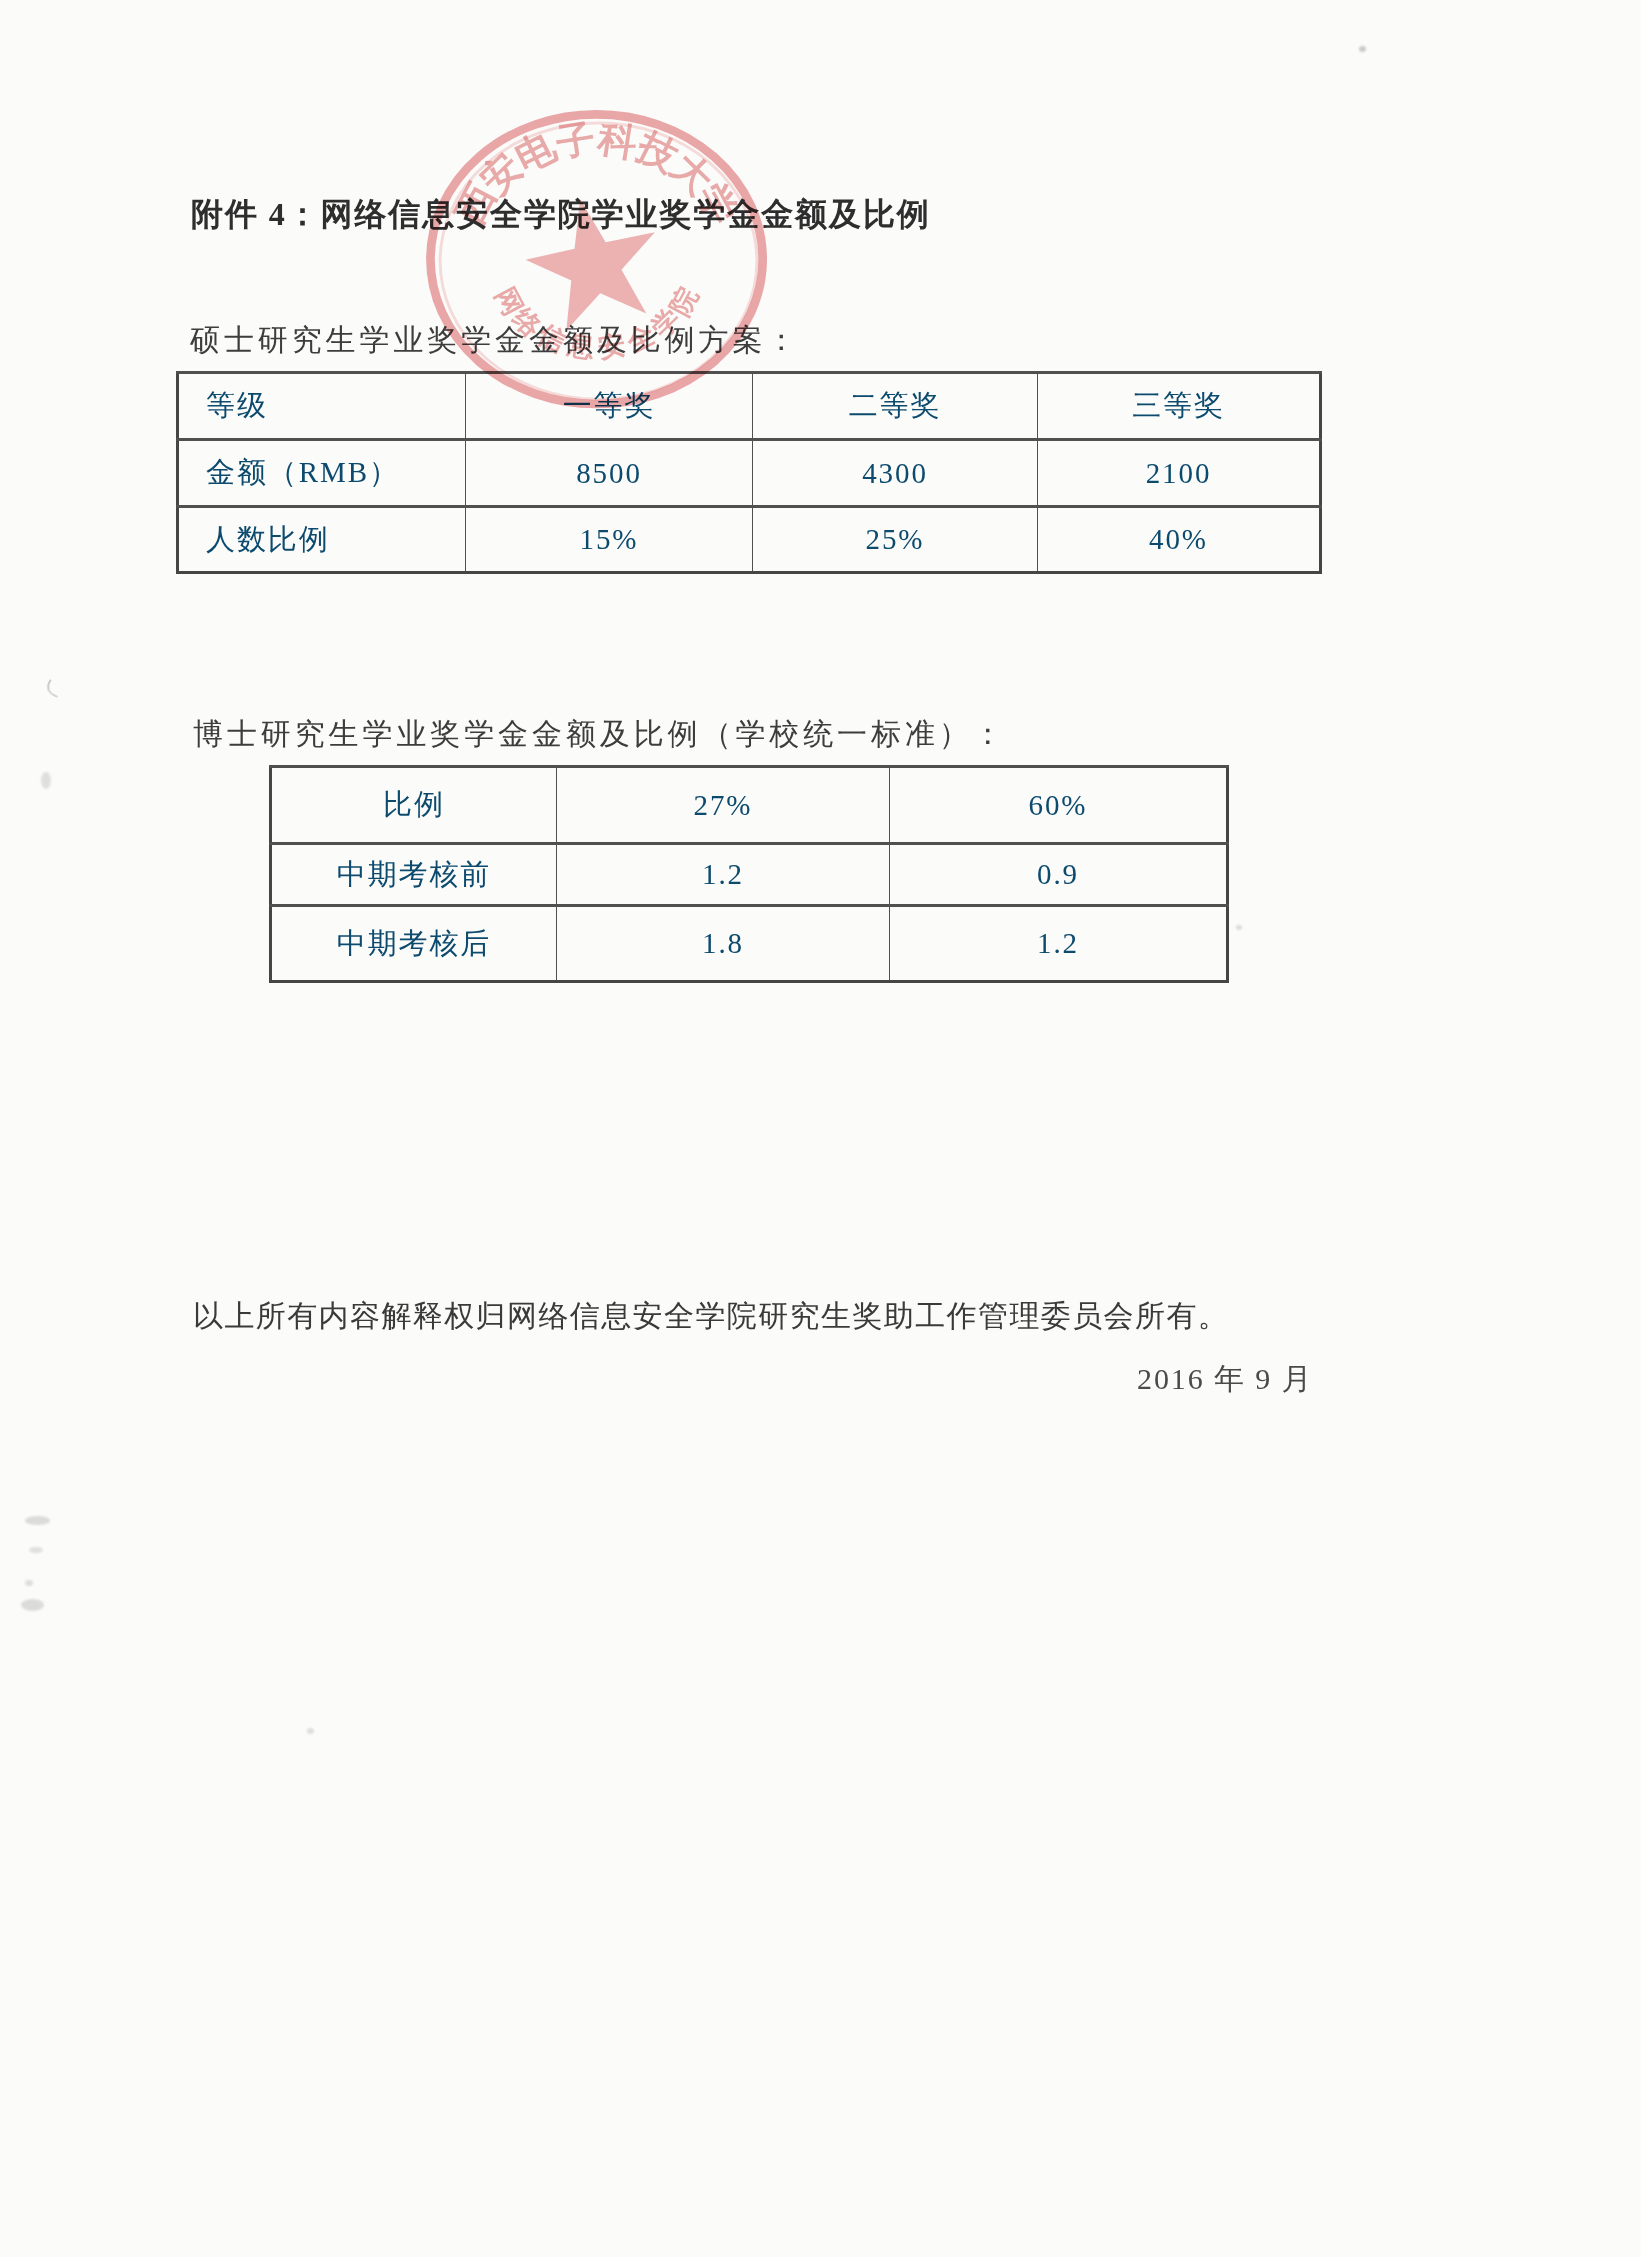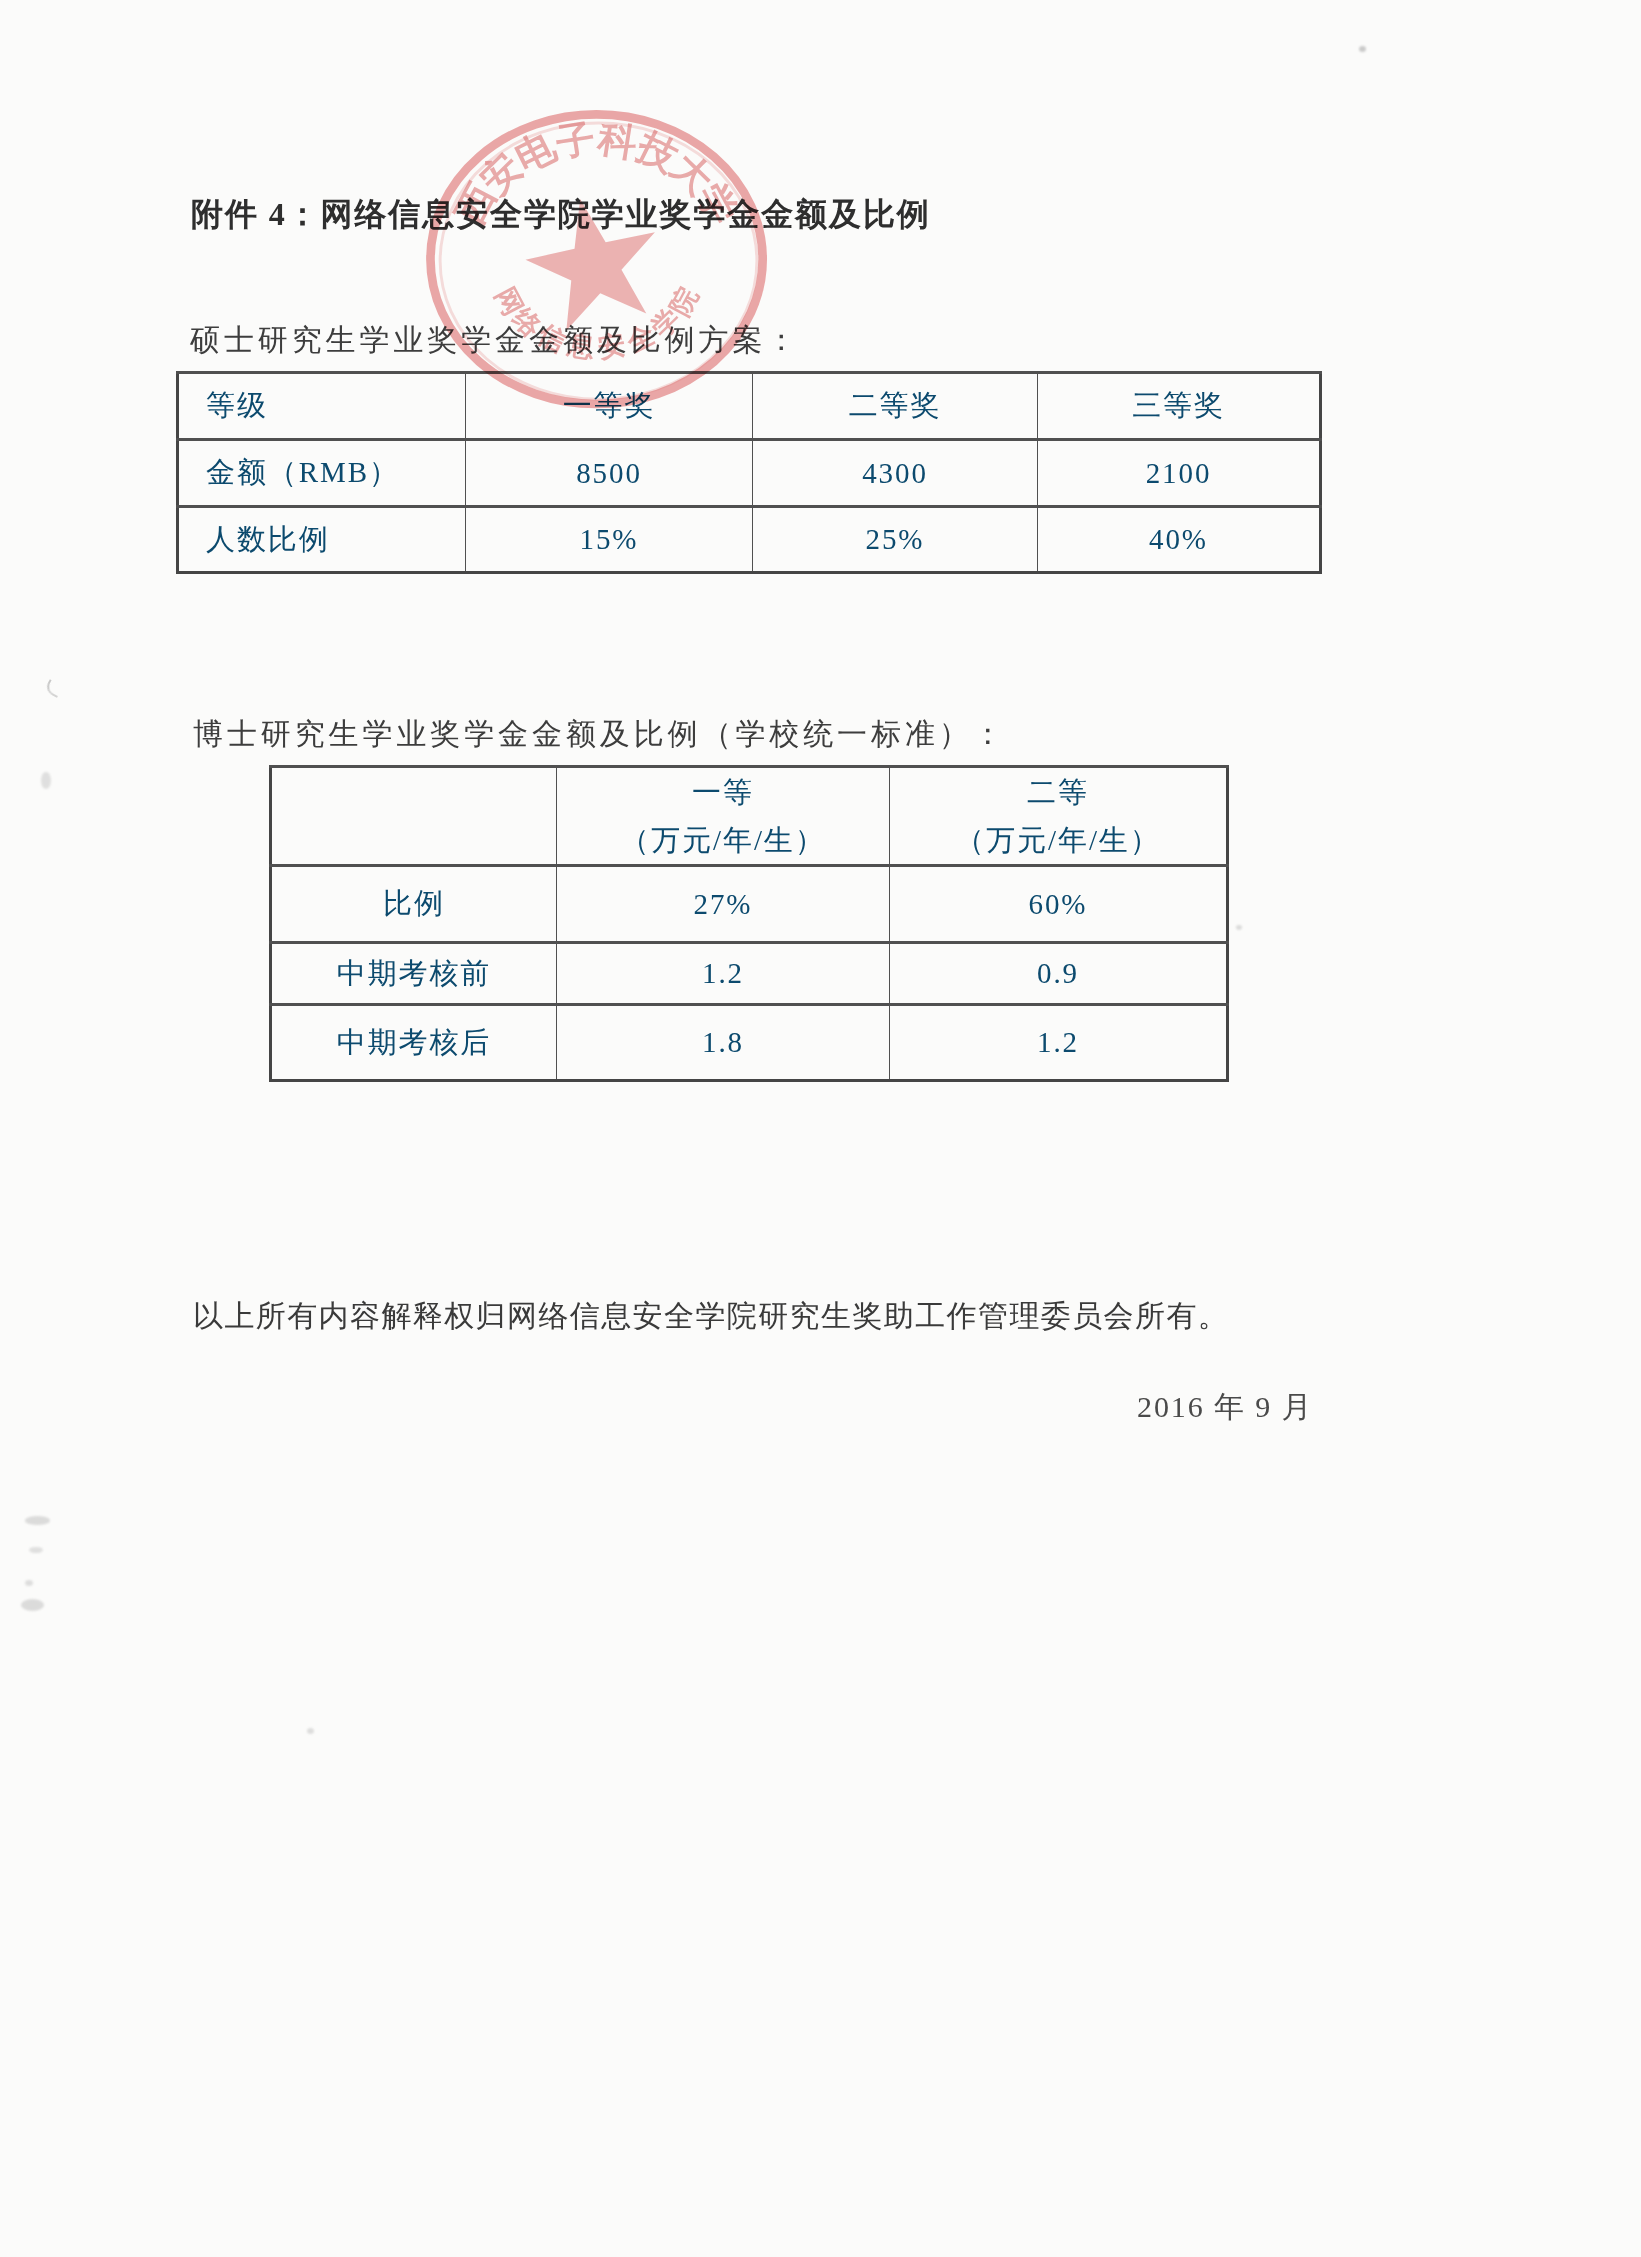--- a/index.html
+++ b/index.html
@@ -23,21 +23,21 @@
     font-size:30px;color:#3d3d3d;letter-spacing:3.9px;white-space:nowrap;
   }
   #heading-master{left:190px;top:320px;}
   #heading-doctoral{left:193px;top:714px;}
   .footer-note{
     left:193px;top:1296px;
     font-size:30px;letter-spacing:1.4px;color:#3a3a3a;white-space:nowrap;text-align:center;
   }
   .footer-date{
     left:1137px;top:1359px;
-    font-size:30px;letter-spacing:1.9px;color:#4a4a4a;white-space:nowrap;margin-top:28px;
+    font-size:30px;letter-spacing:1.9px;color:#4a4a4a;white-space:nowrap;
   }
 
   
   table{border-collapse:collapse;table-layout:fixed;background:transparent;}
   table.doc-table{border:3.9px solid #454545;}
   .doc-table td{
     border:1.9px solid #505050;
     border-top-width:3.9px;
     font-size:29px;color:#0c4a6e;
     text-align:center;vertical-align:middle;
@@ -111,31 +111,20 @@
 
 <div class="abs sec-heading" id="heading-doctoral">博士研究生学业奖学金金额及比例（学校统一标准）：</div>
 
 <table class="abs doc-table" id="table-doctoral">
   <colgroup>
     <col style="width:286px">
       <col style="width:333px">
       <col style="width:338px">
   </colgroup>
   <tbody>
-      <tr style="height:97px">
-    <td></td>
-    <td class="hdr2">
-      <div>一等</div>
-      <div>（万元/年/生）</div>
-    </td>
-    <td class="hdr2">
-      <div>二等</div>
-      <div>（万元/年/生）</div>
-    </td>
-  </tr>
   <tr style="height:77px">
     <td>比例</td>
     <td>27%</td>
     <td>60%</td>
   </tr>
   <tr style="height:62px">
     <td>中期考核前</td>
     <td class="sp">1.2</td>
     <td class="sp">0.9</td>
   </tr>

